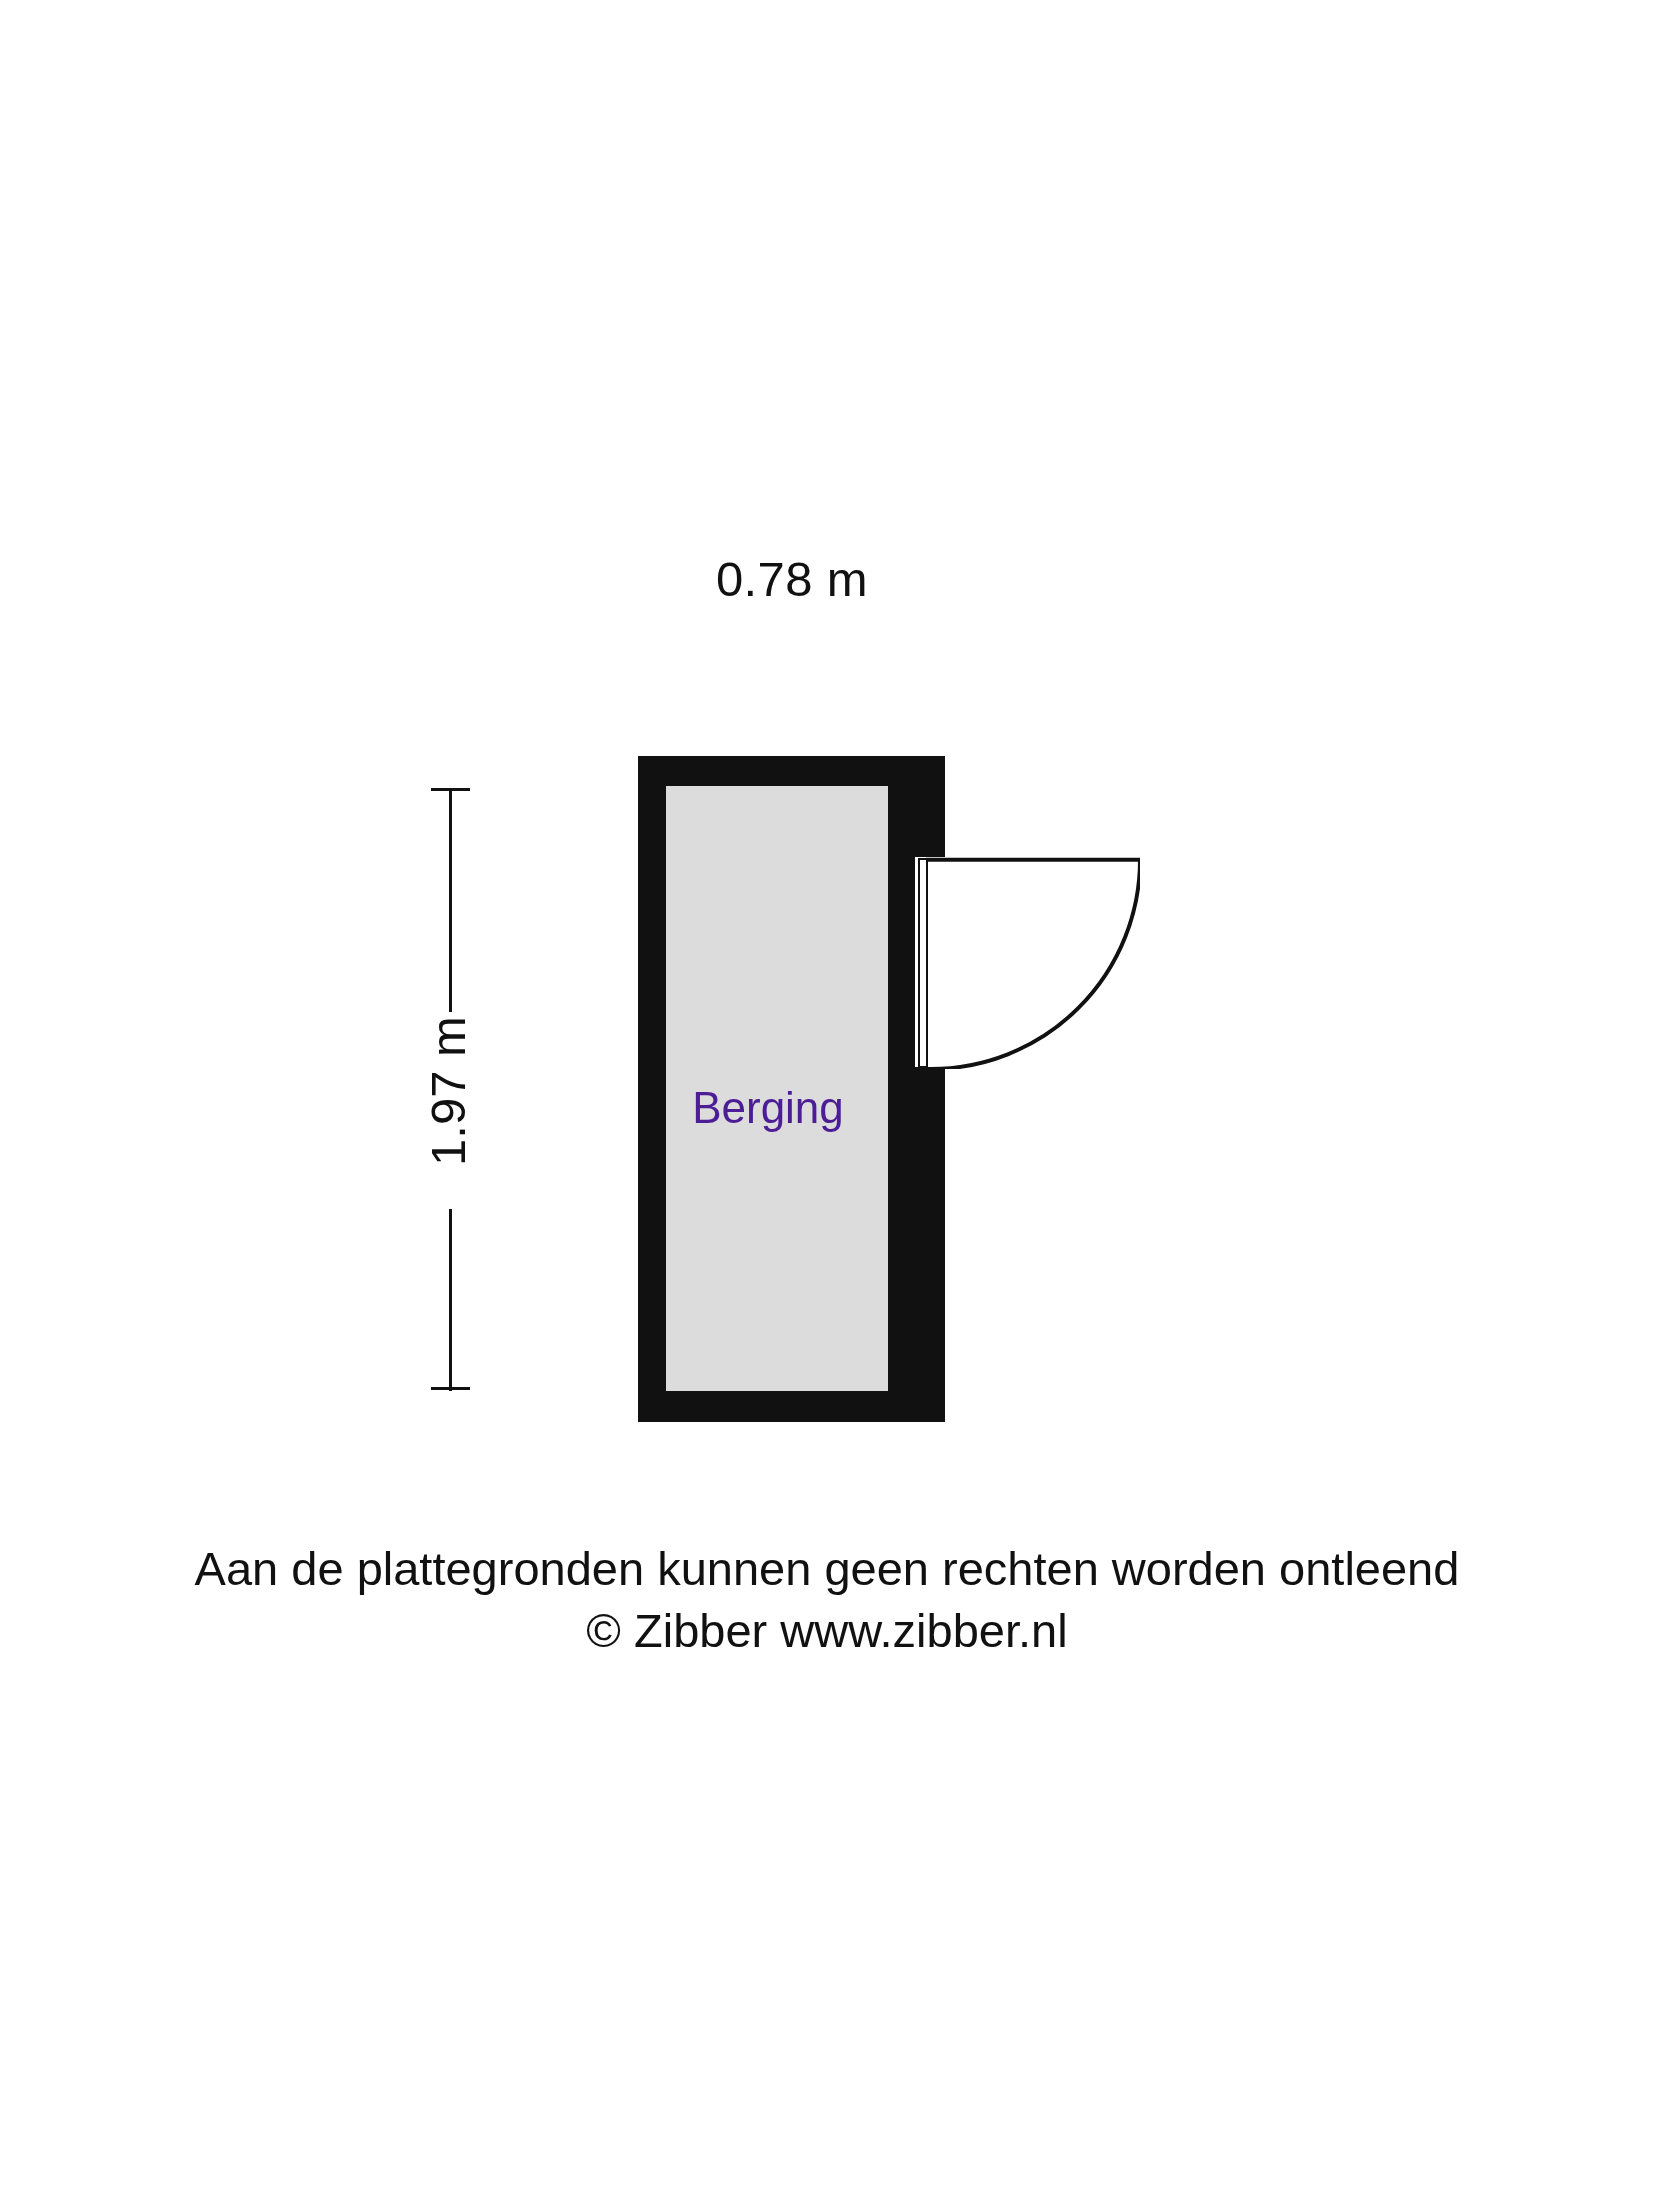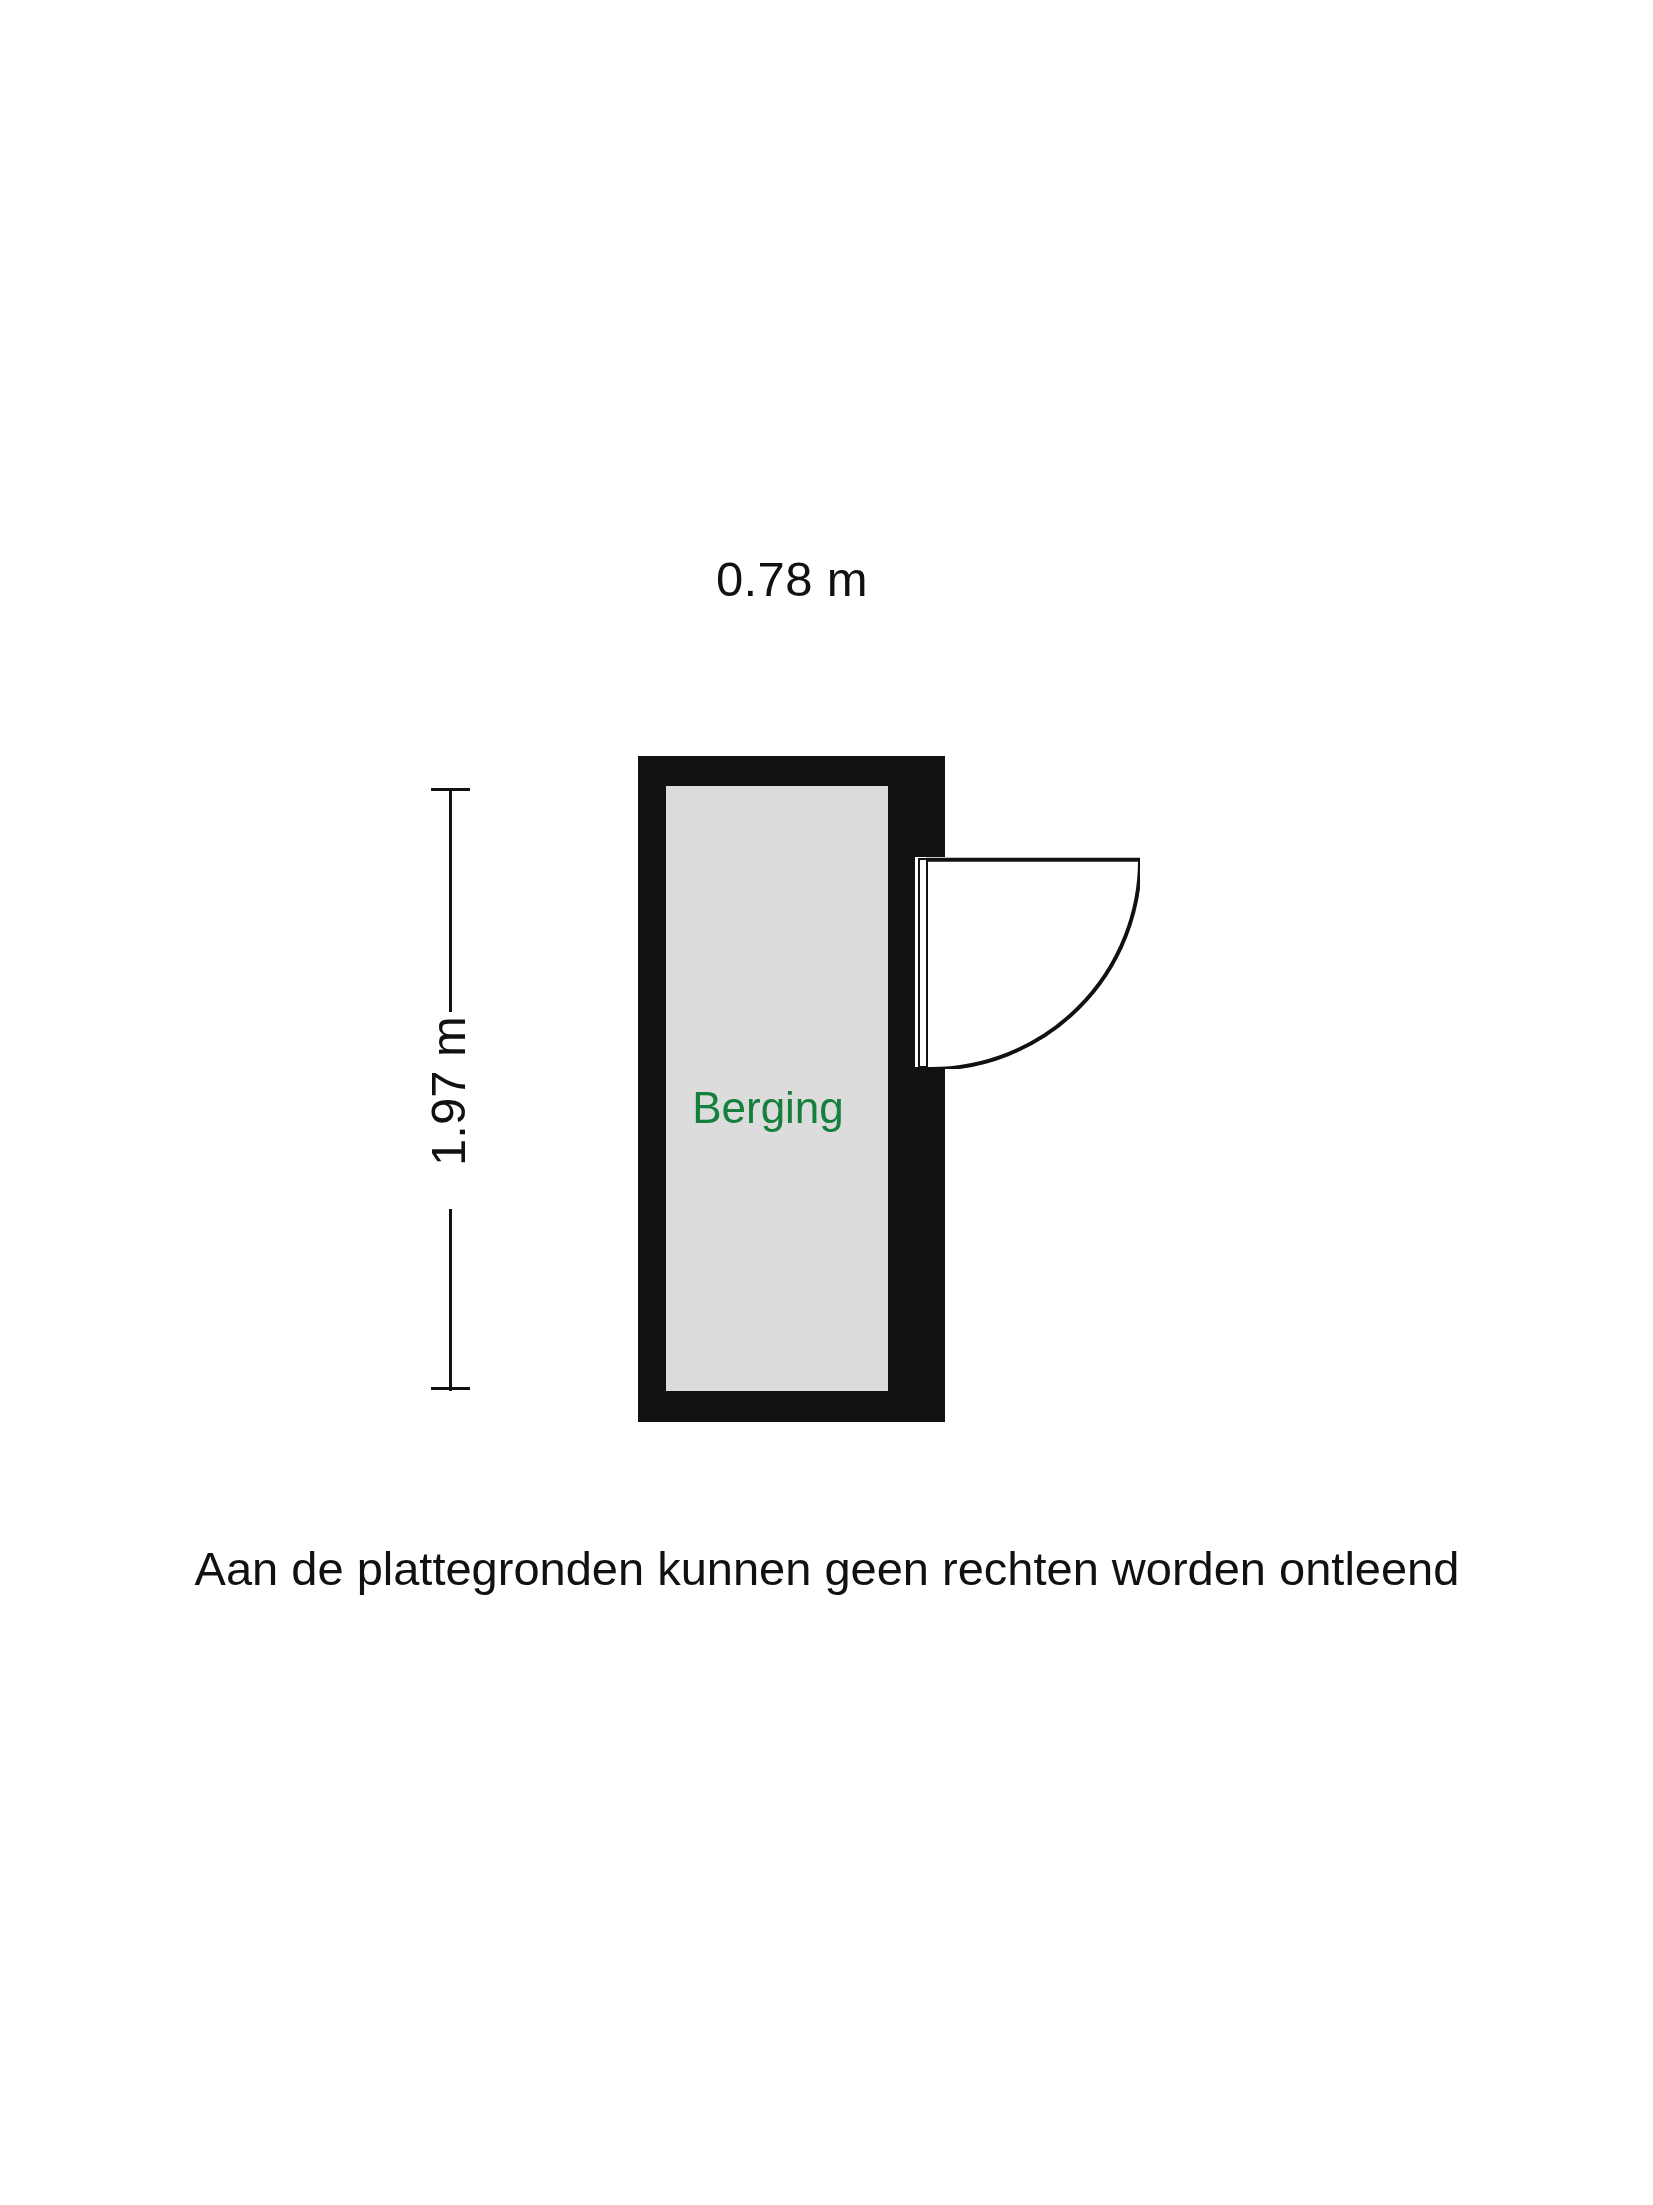--- a/index.html
+++ b/index.html
@@ -64,21 +64,21 @@
   }
 
   
   #room-label {
     position: absolute;
     left: 0;
     top: 327px;
     width: 260px;
     text-align: center;
     font-size: 44px;
-    color: #15803d;
+    color: #4c1d95;
     white-space: nowrap;
   }
 
   
   
   #door-opening {
     position: absolute;
     left: 277px;
     top: 95px;
     width: 30px;
@@ -201,14 +201,15 @@
   <div id="door-opening"></div>
   <div id="door-leaf"></div>
   <svg id="door-swing" viewBox="0 0 272 272" xmlns="http://www.w3.org/2000/svg">
     <path d="M 272 6 A 266 266 0 0 1 6 272" fill="none" stroke="#111111" stroke-width="5"></path>
     <line x1="0" y1="6" x2="272" y2="6" stroke="#111111" stroke-width="5"></line>
   </svg>
 </div>
 
 <div id="footer">
   <div id="disclaimer-line">Aan de plattegronden kunnen geen rechten worden ontleend</div>
+  <div id="copyright-line">© Zibber www.zibber.nl</div>
 </div>
 
 
 </body></html>

